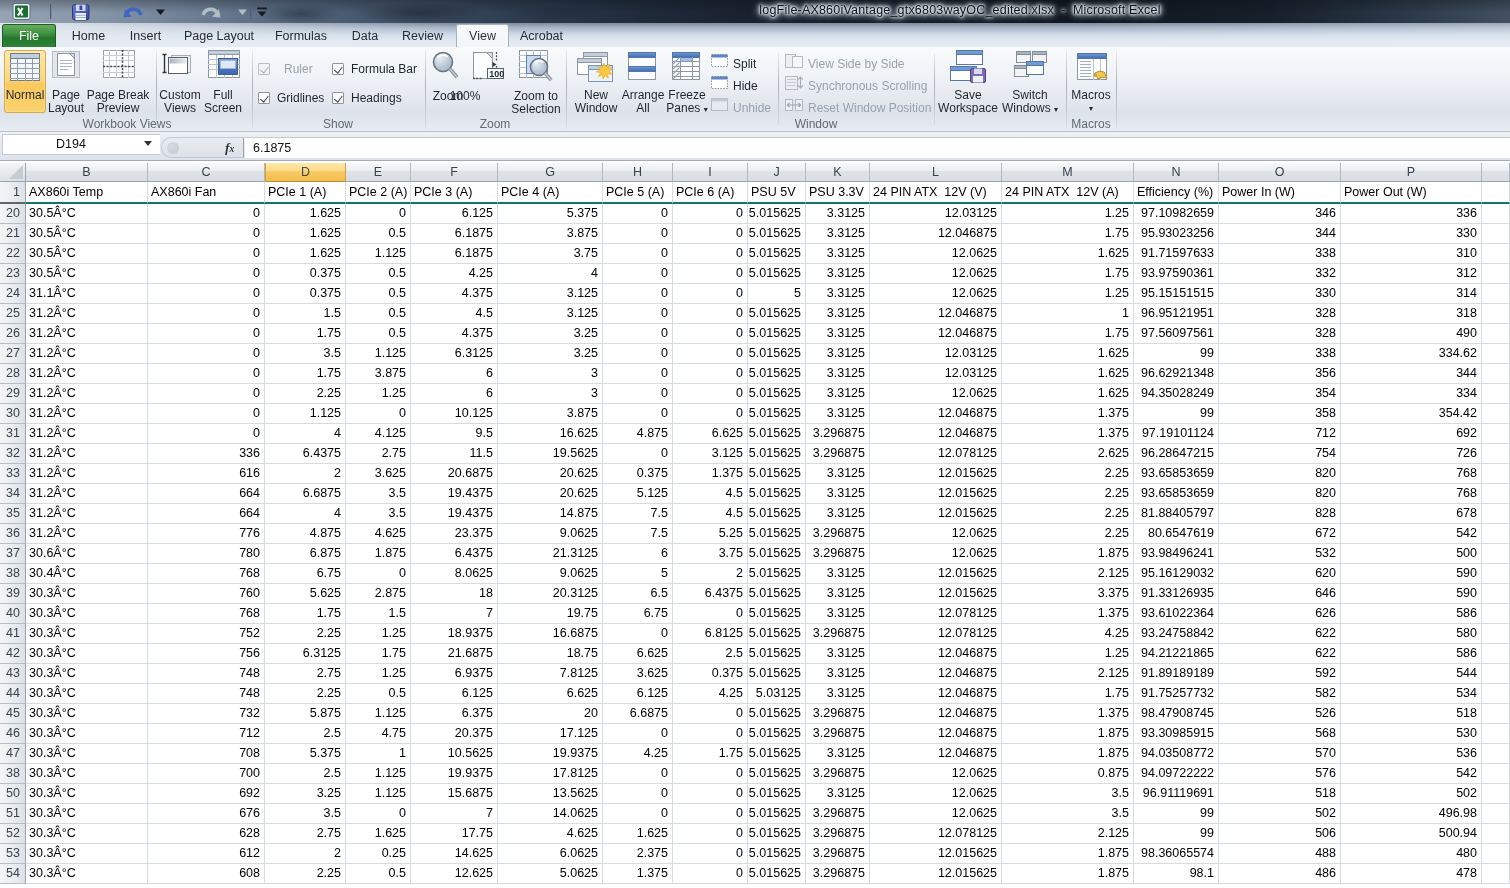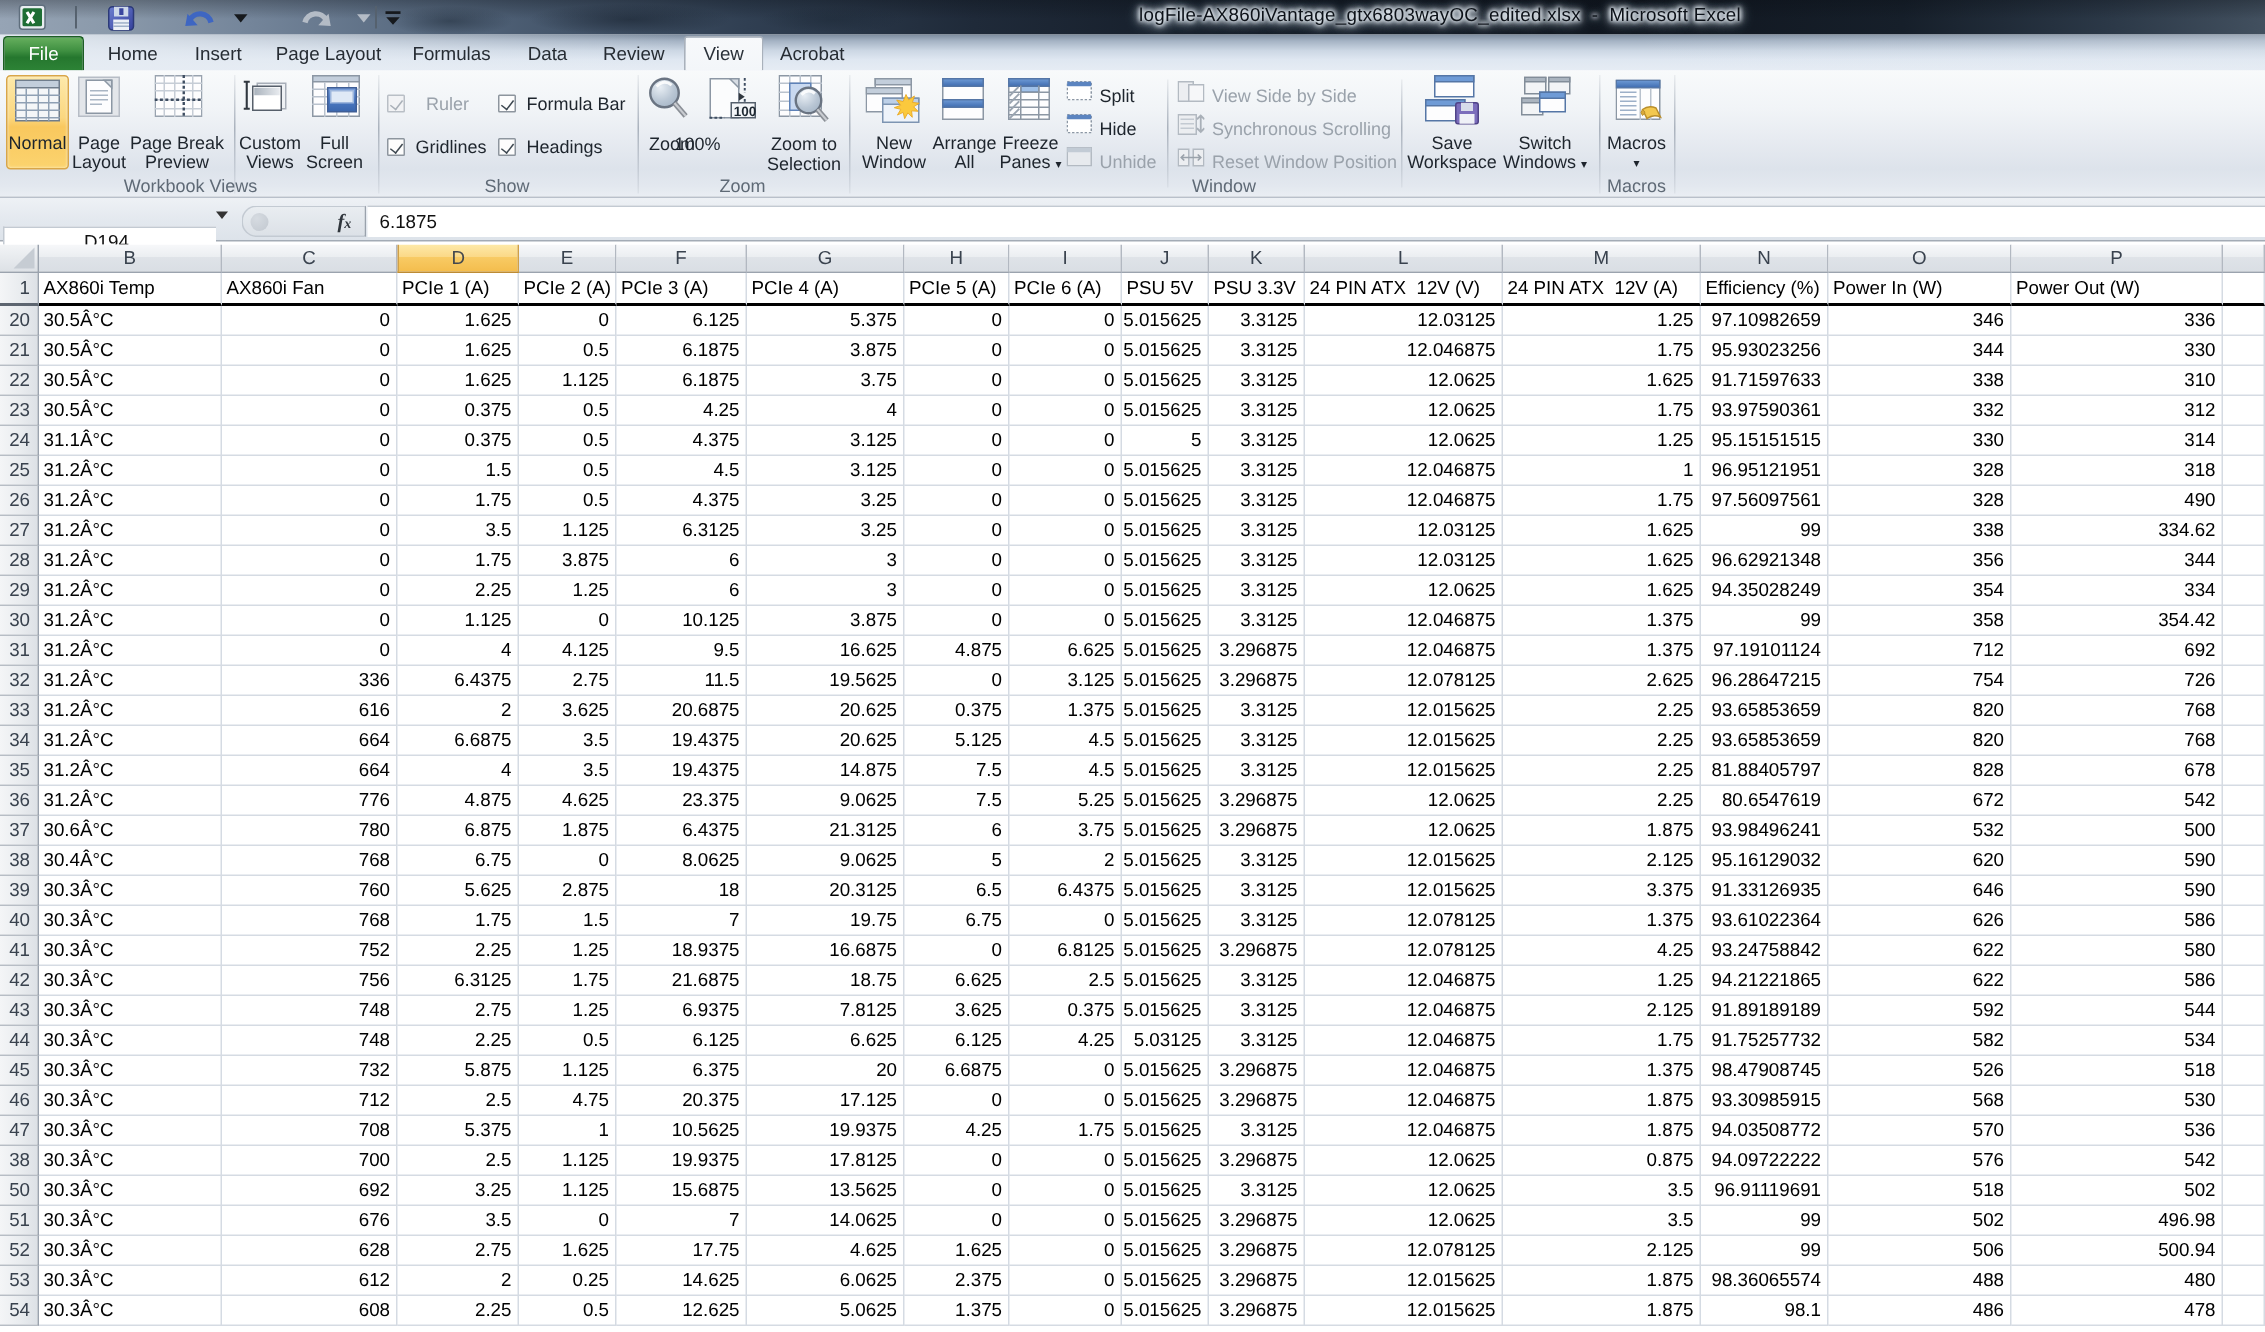--- a/index.html
+++ b/index.html
@@ -40,21 +40,21 @@
 .graytxt{color:#9aa2ab}
 .ribbtn{position:absolute;border-radius:3px}
 
 .cb{position:absolute;width:12px;height:12px;background:#fdfdfd;border:1px solid #8d959e;border-radius:1px}
 .cb:after{content:"";position:absolute;left:2.5px;top:0.5px;width:4px;height:6.5px;border:solid #3e4851;border-width:0 1.9px 1.9px 0;transform:rotate(38deg)}
 .cb.dis{border-color:#b9bfc6;background:#f2f3f5}
 .cb.dis:after{border-color:#a9b0b8}
 
 #fbar{position:absolute;left:0;top:132px;width:1510px;height:29px;
  background:linear-gradient(180deg,#eef1f5 0%,#e4e9ef 50%,#dde3ea 100%);border-bottom:1px solid #a3abb5}
-#namebox{position:absolute;left:2px;top:19px;width:142px;height:21px;background:#fff;border:1px solid #c3cad2;border-right:none}
+#namebox{position:absolute;left:2px;top:2px;width:158px;height:21px;background:#fff;border:1px solid #c3cad2;border-right:none}
 #namebox span{position:absolute;left:53px;top:2px;font-size:12.5px;color:#111}
 #nbarrow{position:absolute;left:144px;top:9px;width:0;height:0;border-left:4.5px solid transparent;border-right:4.5px solid transparent;border-top:5px solid #333}
 #fxpill{position:absolute;left:161px;top:5px;width:83px;height:21px;background:linear-gradient(180deg,#e9edf1,#dce1e7);border:1px solid #c3cad2;border-radius:10px 0 0 10px;border-right:1px solid #9aa2ac}
 #fxpill .dot{position:absolute;left:5px;top:4px;width:12px;height:12px;border-radius:50%;background:radial-gradient(circle at 35% 30%,#d6dbe1,#c2c8d0);}
 #fxpill .fx{position:absolute;left:63px;top:2px;font-size:13.5px;color:#2f353c;font-style:italic;font-family:"Liberation Serif",serif;font-weight:bold}
 #finput{position:absolute;left:245px;top:5px;width:1265px;height:21px;background:#fff;border-top:1px solid #c3cad2}
 #finput span{position:absolute;left:8px;top:3px;font-size:12.5px;color:#111}
 
 #gridwrap{position:absolute;left:0;top:163px;width:1510px;height:725px;overflow:hidden;background:#fff}
 table{border-collapse:separate;border-spacing:0;table-layout:fixed}
@@ -62,21 +62,21 @@
 .chdr{height:19px;background:linear-gradient(180deg,#f7f8fa 0%,#ebeef1 45%,#dfe3e8 46%,#d9dee4 100%);
  border-right:1px solid #b2b8c1;border-bottom:1px solid #9ba3ae;color:#39424e;font-size:12.5px;text-align:center;line-height:18px}
 .chdr.sel{background:linear-gradient(180deg,#fde9a8 0%,#fbd988 45%,#f8cb65 46%,#f4bd4d 100%);border-right:1px solid #cfa048;border-left:1px solid #cfa048;border-bottom:1px solid #bd8b33;color:#44484e}
 .corner{height:19px;background:linear-gradient(180deg,#f2f4f6,#dde1e6);border-right:1px solid #9ba3ae;border-bottom:1px solid #9ba3ae;position:relative}
 .corner:after{content:"";position:absolute;right:2px;bottom:2px;width:0;height:0;border-left:14px solid transparent;border-bottom:14px solid #c6ccd3}
 .rhdr{background:linear-gradient(90deg,#f4f5f7 0%,#e9ecef 55%,#dde1e6 100%);border-right:1px solid #9ba3ae;border-bottom:1px solid #b7bdc5;
  color:#39424e;font-size:12.5px;text-align:right;padding-right:5px;line-height:19px}
 td.c{border-right:1px solid #d5dbe3;border-bottom:1px solid #d5dbe3;font-size:12.5px;color:#000;line-height:19px}
 td.n{text-align:right;padding-right:4px}
 td.t{text-align:left;padding-left:3px}
-tr.r1 td.c{border-bottom:2px solid #000000}
+tr.r1 td.c{border-bottom:2px solid #0f766e}
 tr.r1 td.rhdr,tr.r1 .rhdr{border-bottom:2px solid #5d6570}
 </style></head>
 <body>
 <div id="app">
 <div id="titlebar"></div>
     <svg class="qat" style="left:10px" width="260" height="23" viewBox="0 0 260 23">
 
 <rect x="3" y="3.5" width="17" height="16" rx="2" fill="#e8edf0" stroke="#5f6e7d"></rect>
 <rect x="5" y="5.5" width="13" height="12" rx="1" fill="#1e6e34"></rect>
 <path d="M8 8 L12.6 15.5 M12.6 8 L8 15.5" stroke="#fff" stroke-width="2.1"></path>

